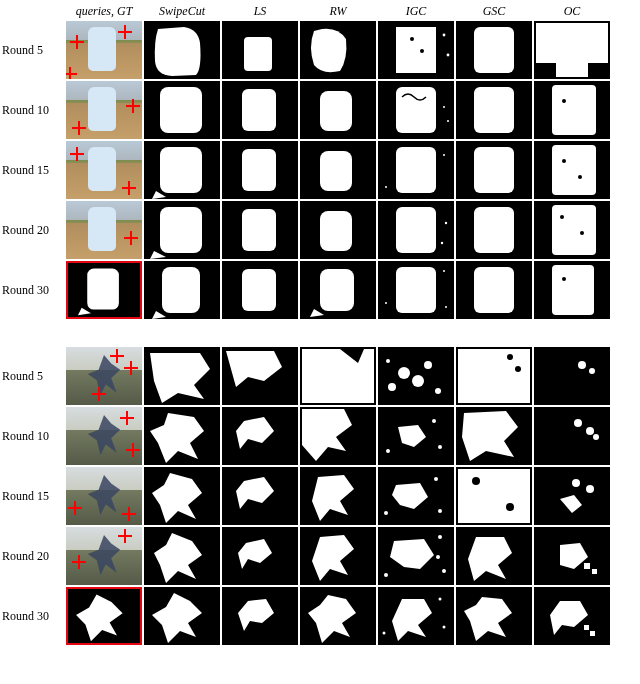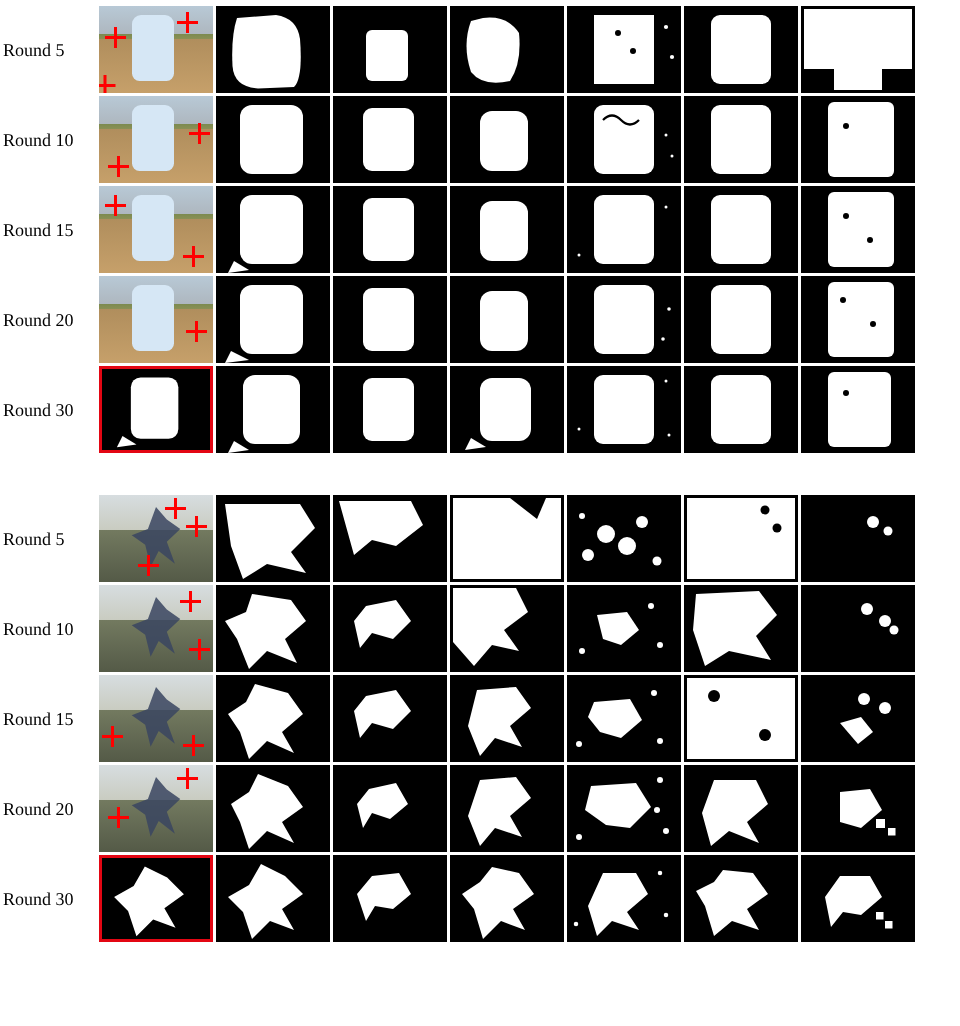--- a/index.html
+++ b/index.html
@@ -98,20 +98,30 @@
     background: #3a4560;
     clip-path: polygon(50% 0%, 70% 20%, 95% 35%, 70% 55%, 85% 90%, 55% 70%, 40% 95%, 30% 60%, 5% 45%, 35% 35%);
     opacity:.85;
   }
 </style>
 </head>
 <body>
 
 <div class="figure-block">
 
+  <div class="header-row">
+    <div class="header-cell header-spacer">.</div>
+    <div class="header-cell">queries, GT</div>
+    <div class="header-cell">SwipeCut</div>
+    <div class="header-cell">LS</div>
+    <div class="header-cell">RW</div>
+    <div class="header-cell">IGC</div>
+    <div class="header-cell">GSC</div>
+    <div class="header-cell">OC</div>
+  </div>
 
   <div class="grid-row">
     <div class="row-label">Round 5</div>
     <div class="cell photo-sky">
       <div class="can"></div>
       <div class="plus" style="left:4px;top:14px;"></div>
       <div class="plus" style="left:52px;top:4px;"></div>
       <div class="plus" style="left:-3px;top:46px;"></div>
     </div>
     <div class="cell">

